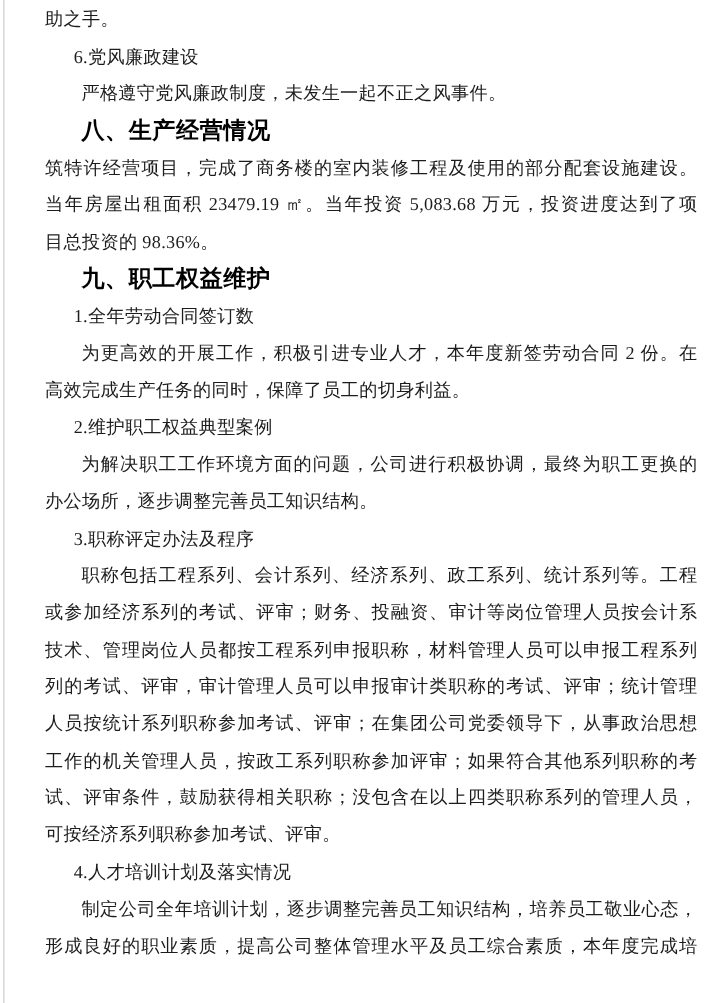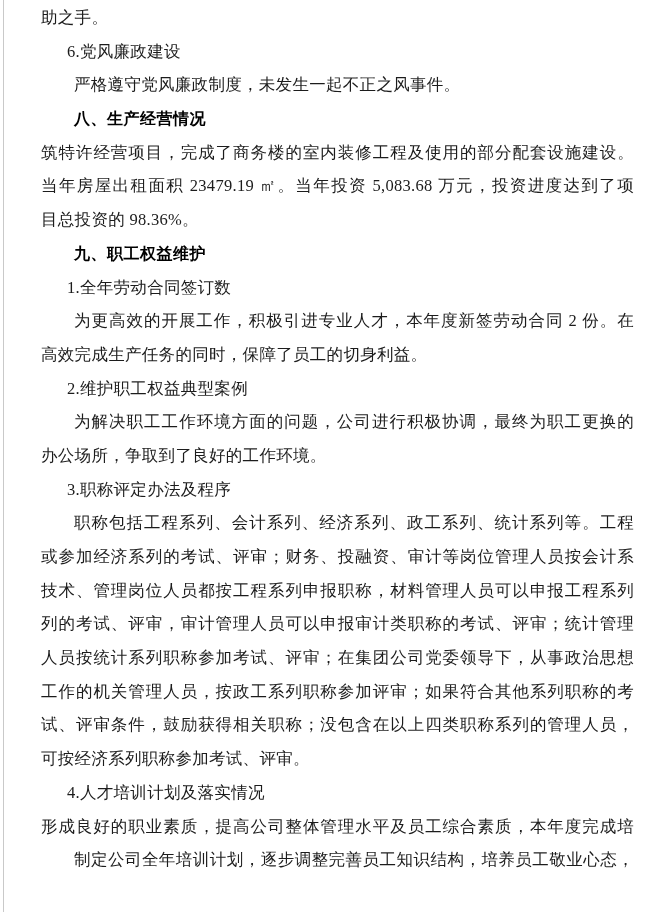--- a/index.html
+++ b/index.html
@@ -40,21 +40,21 @@
   .line.j {
     white-space: normal;
     text-align: justify;
     text-align-last: justify;
   }
   .ind2 { text-indent: 33px; }
   .ind-num { text-indent: 26px; }
   .head {
     font-family: "Liberation Sans", "DejaVu Sans", sans-serif;
     font-weight: bold;
-    font-size: 16px;
+    font-size: 21px;
     color: #000000;
     letter-spacing: 0.5px;
   }
 </style>
 </head>
 <body>
 
 <div class="page">
   <div class="edge-line"></div>
   <div class="text-col">
@@ -65,28 +65,28 @@
     <div class="line head ind2">八、生产经营情况</div>
     <div class="line j">筑特许经营项目，完成了商务楼的室内装修工程及使用的部分配套设施建设。</div>
     <div class="line j">当年房屋出租面积 23479.19 ㎡。当年投资 5,083.68 万元，投资进度达到了项</div>
     <div class="line">目总投资的 98.36%。</div>
     <div class="line head ind2">九、职工权益维护</div>
     <div class="line ind-num">1.全年劳动合同签订数</div>
     <div class="line ind2 j">为更高效的开展工作，积极引进专业人才，本年度新签劳动合同 2 份。在</div>
     <div class="line">高效完成生产任务的同时，保障了员工的切身利益。</div>
     <div class="line ind-num">2.维护职工权益典型案例</div>
     <div class="line ind2 j">为解决职工工作环境方面的问题，公司进行积极协调，最终为职工更换的</div>
-    <div class="line">办公场所，争取到了良好的工作环境。</div>
+    <div class="line">办公场所，逐步调整完善员工知识结构。</div>
     <div class="line ind-num">3.职称评定办法及程序</div>
     <div class="line ind2 j">职称包括工程系列、会计系列、经济系列、政工系列、统计系列等。工程</div>
     <div class="line j">或参加经济系列的考试、评审；财务、投融资、审计等岗位管理人员按会计系</div>
     <div class="line j">技术、管理岗位人员都按工程系列申报职称，材料管理人员可以申报工程系列</div>
     <div class="line j">列的考试、评审，审计管理人员可以申报审计类职称的考试、评审；统计管理</div>
     <div class="line j">人员按统计系列职称参加考试、评审；在集团公司党委领导下，从事政治思想</div>
     <div class="line j">工作的机关管理人员，按政工系列职称参加评审；如果符合其他系列职称的考</div>
     <div class="line j">试、评审条件，鼓励获得相关职称；没包含在以上四类职称系列的管理人员，</div>
     <div class="line">可按经济系列职称参加考试、评审。</div>
     <div class="line ind-num">4.人才培训计划及落实情况</div>
+    <div class="line ind2 j">制定公司全年培训计划，逐步调整完善员工知识结构，培养员工敬业心态，</div>
     <div class="line j">形成良好的职业素质，提高公司整体管理水平及员工综合素质，本年度完成培</div>
-    <div class="line ind2 j">制定公司全年培训计划，逐步调整完善员工知识结构，培养员工敬业心态，</div>
 
   </div>
 </div>
 
 </body></html>

